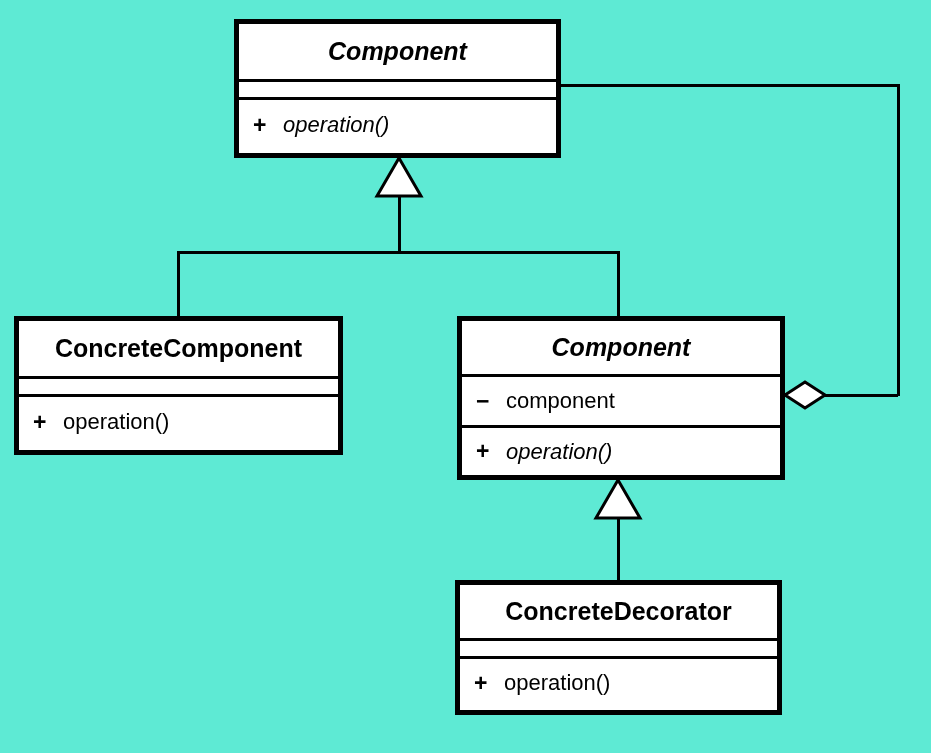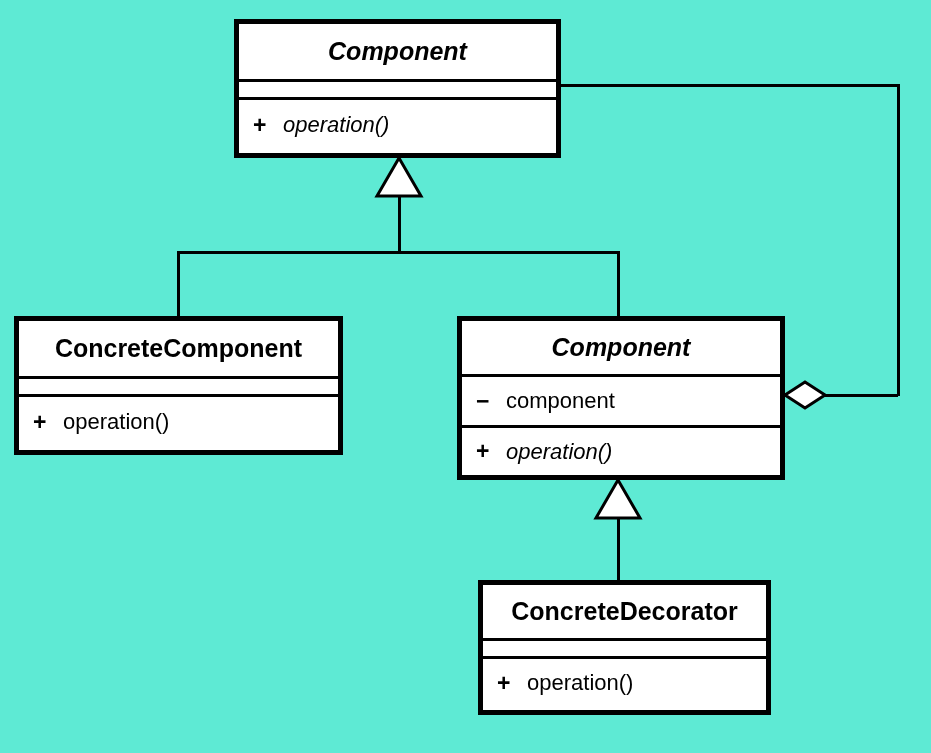--- a/index.html
+++ b/index.html
@@ -156,21 +156,21 @@
     <div class="uml-compartment uml-member-compartment" style="height:51px;">
       <span class="member-visibility">−</span>
       <span class="member-name">component</span>
     </div>
     <div class="uml-compartment uml-member-compartment" style="height:50px;">
       <span class="member-visibility">+</span>
       <span class="member-name italic">operation()</span>
     </div>
   </div>
 
-  <div class="uml-class" style="left:478px; top:580px; width:293px; height:135px;">
+  <div class="uml-class" style="left:455px; top:580px; width:327px; height:135px;">
     <div class="uml-compartment uml-name-compartment" style="height:53px;">ConcreteDecorator</div>
     <div class="uml-compartment uml-attr-compartment"></div>
     <div class="uml-compartment uml-member-compartment" style="height:51px;">
       <span class="member-visibility">+</span>
       <span class="member-name">operation()</span>
     </div>
   </div>
 
 </div>
 

